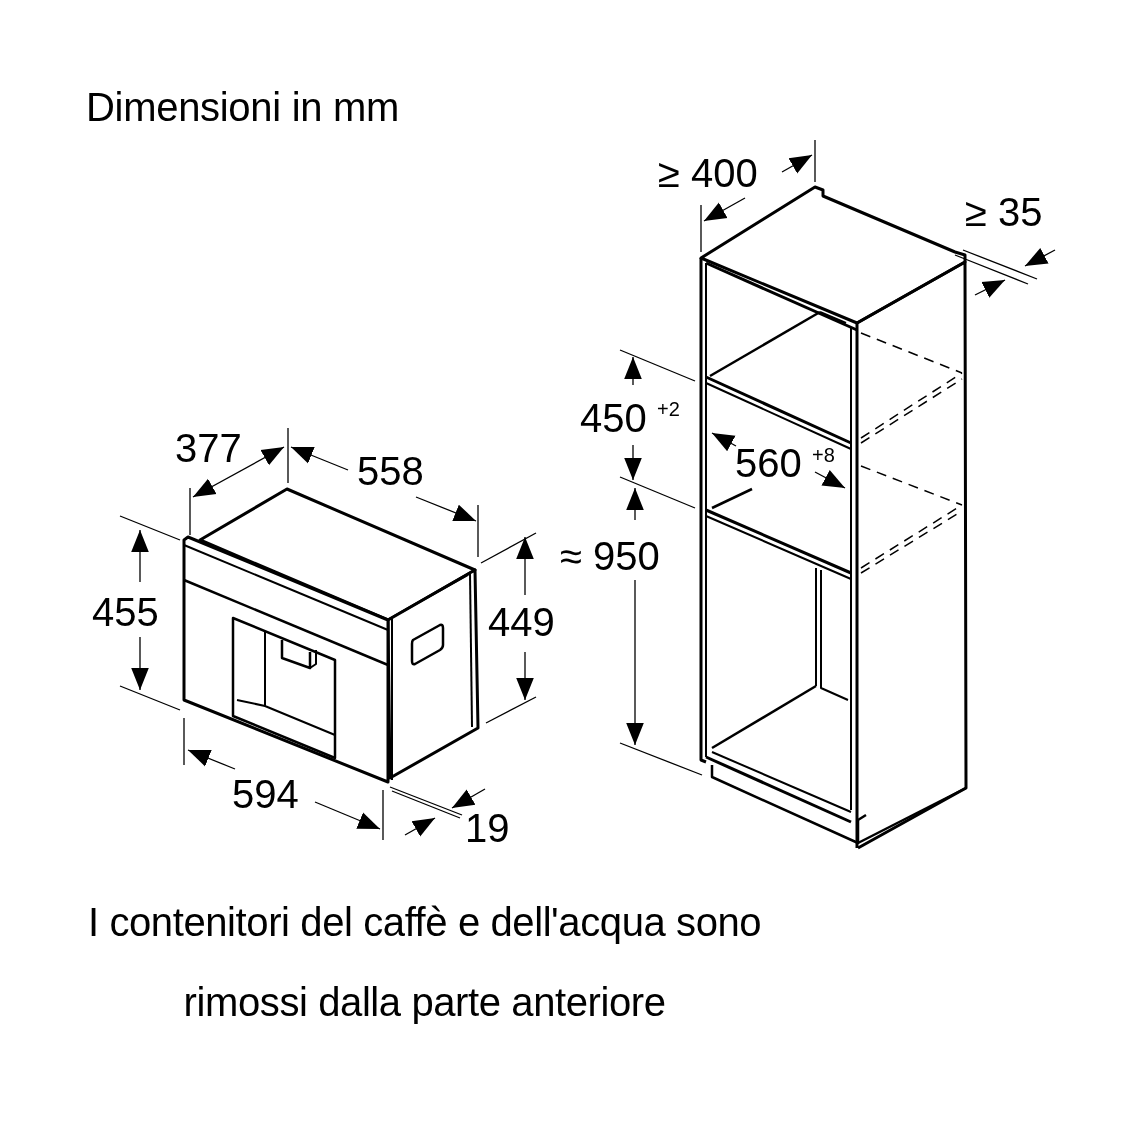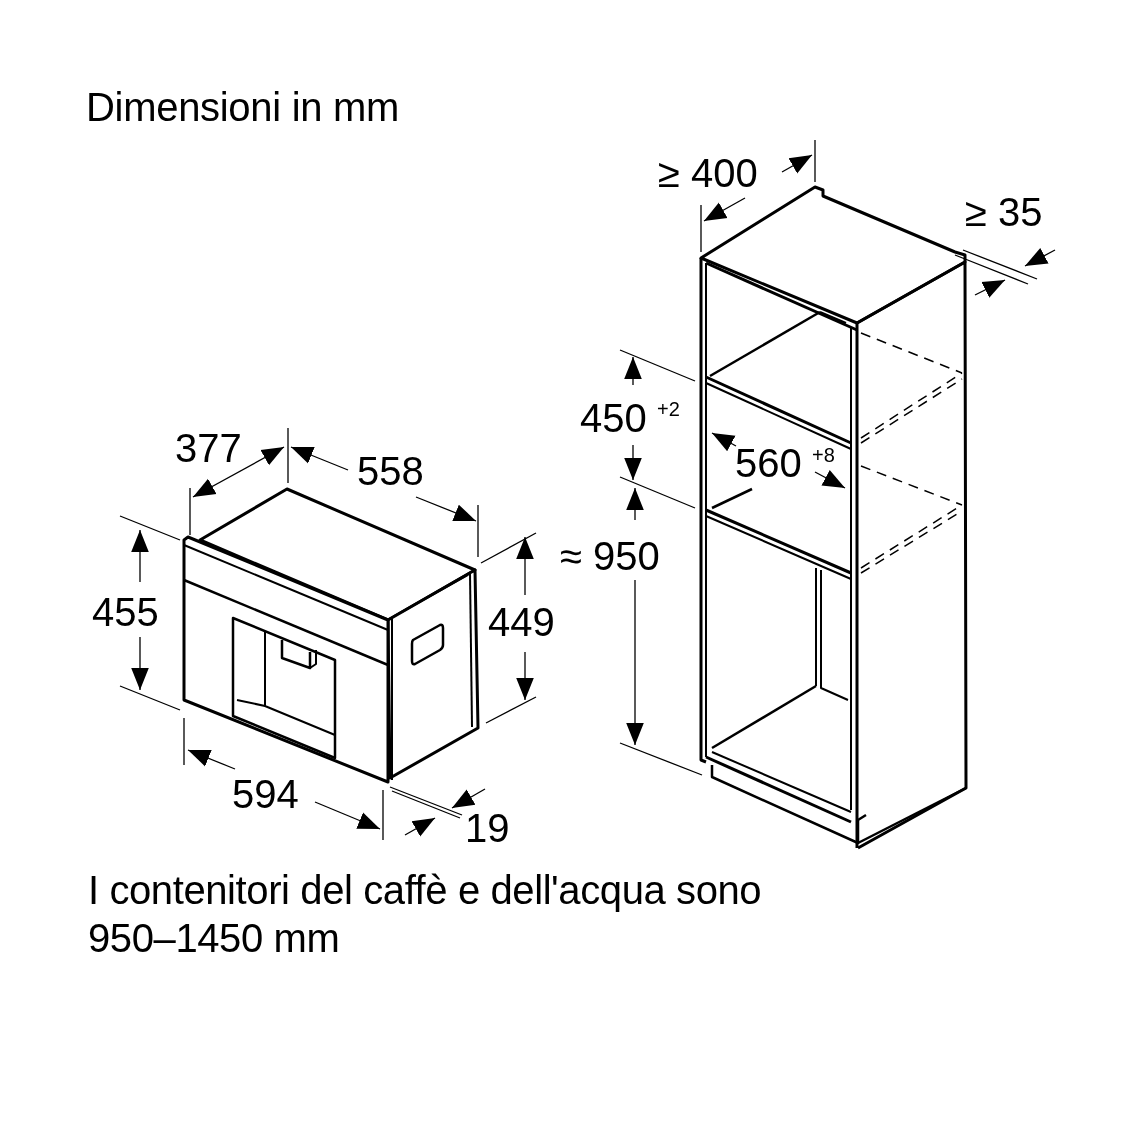--- a/index.html
+++ b/index.html
@@ -1,22 +1,22 @@
 <!DOCTYPE html>
 <html><head>
 <meta charset="utf-8">
 <style>
   html, body { margin: 0; padding: 0; background: #ffffff; }
-  .page { position: relative; width: 1140px; height: 1140px; background: #ffffff; overflow: hidden; font-family: "Liberation Sans", sans-serif; color: #000; }
+  .page { position: relative; width: 1140px; height: 1140px; background: #ffffff; overflow: hidden; font-family: "Liberation Sans", sans-serif; color: #000; text-align: center; }
   .title { position: absolute; left: 86px; top: 84px; font-size: 40px; line-height: 46px; letter-spacing: -0.3px; }
   svg.drawing { position: absolute; left: 0; top: 0; }
   .dim { font-family: "Liberation Sans", sans-serif; font-size: 40px; fill: #000; }
   .sup { font-family: "Liberation Sans", sans-serif; font-size: 20px; fill: #000; }
   .notes { position: absolute; left: 88px; top: 866px; font-size: 40px; line-height: 48px; letter-spacing: -0.4px; }
-  .notes div { white-space: nowrap; }
+  .notes div { white-space: nowrap; margin-top: 32px; }
 </style>
 </head>
 <body>
 
 <div class="page">
 
   <div class="title">Dimensioni in mm</div>
 
   <svg class="drawing" width="1140" height="1140" viewBox="0 0 1140 1140">
     <defs>
@@ -160,15 +160,15 @@
     <text class="dim" x="965" y="226">≥ 35</text>
     <text class="dim" x="580" y="432">450</text>
     <text class="sup" x="657" y="416">+2</text>
     <text class="dim" x="735" y="477">560</text>
     <text class="sup" x="812" y="462">+8</text>
     <text class="dim" x="560" y="570">≈ 950</text>
   </svg>
 
   <div class="notes">
     <div>I contenitori del caffè e dell'acqua sono</div>
-    <div>950–1450 mm</div>
+    <div>rimossi dalla parte anteriore</div>
   </div>
 </div>
 
 </body></html>

